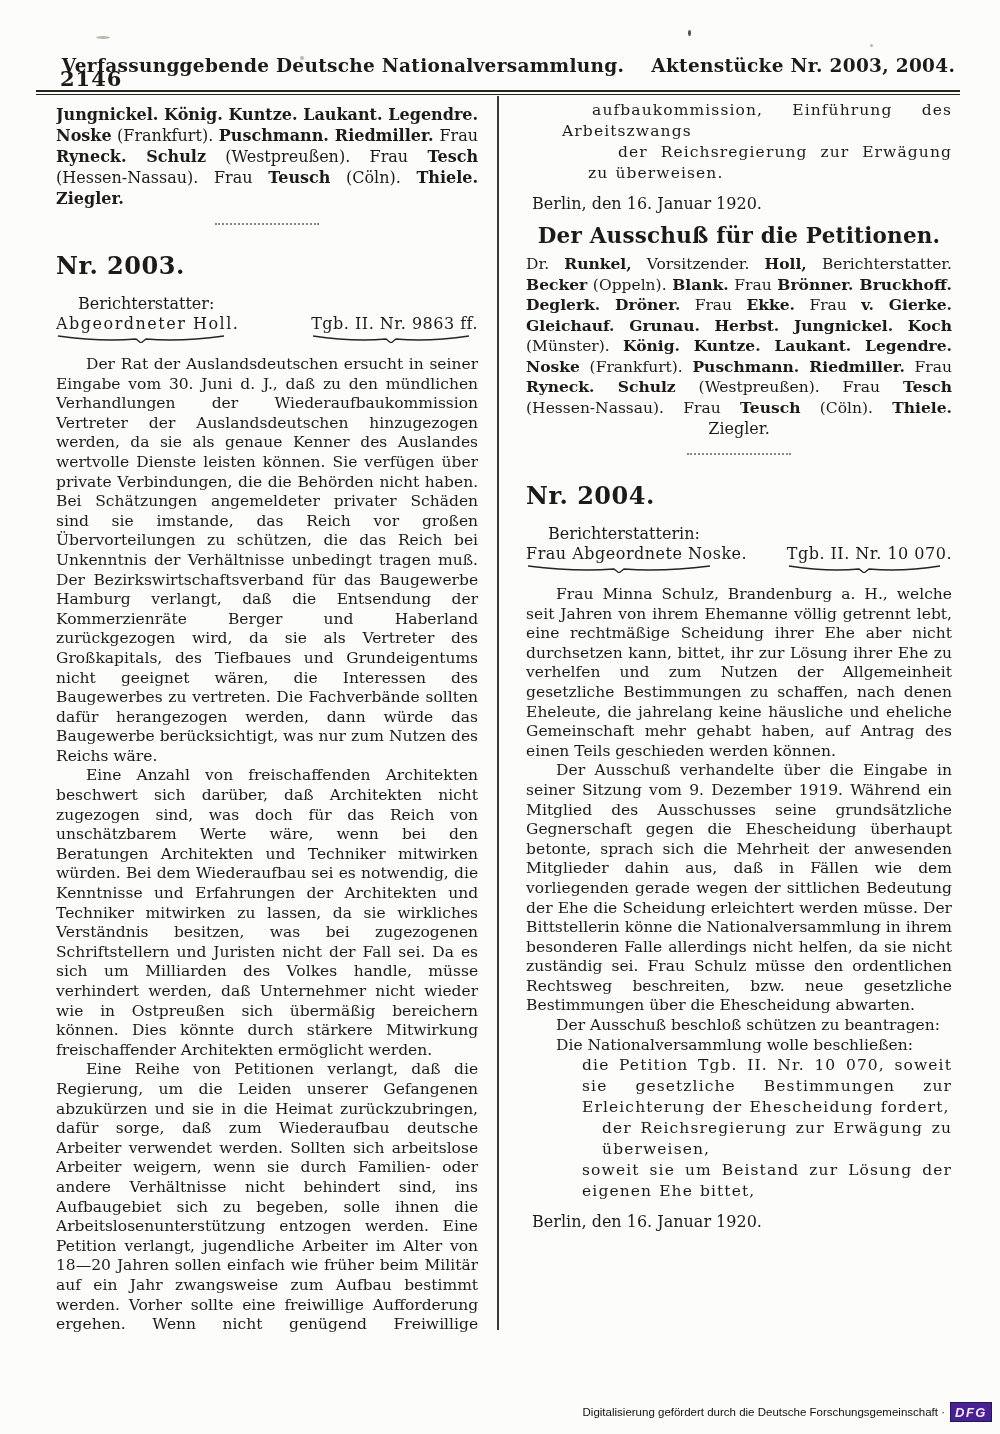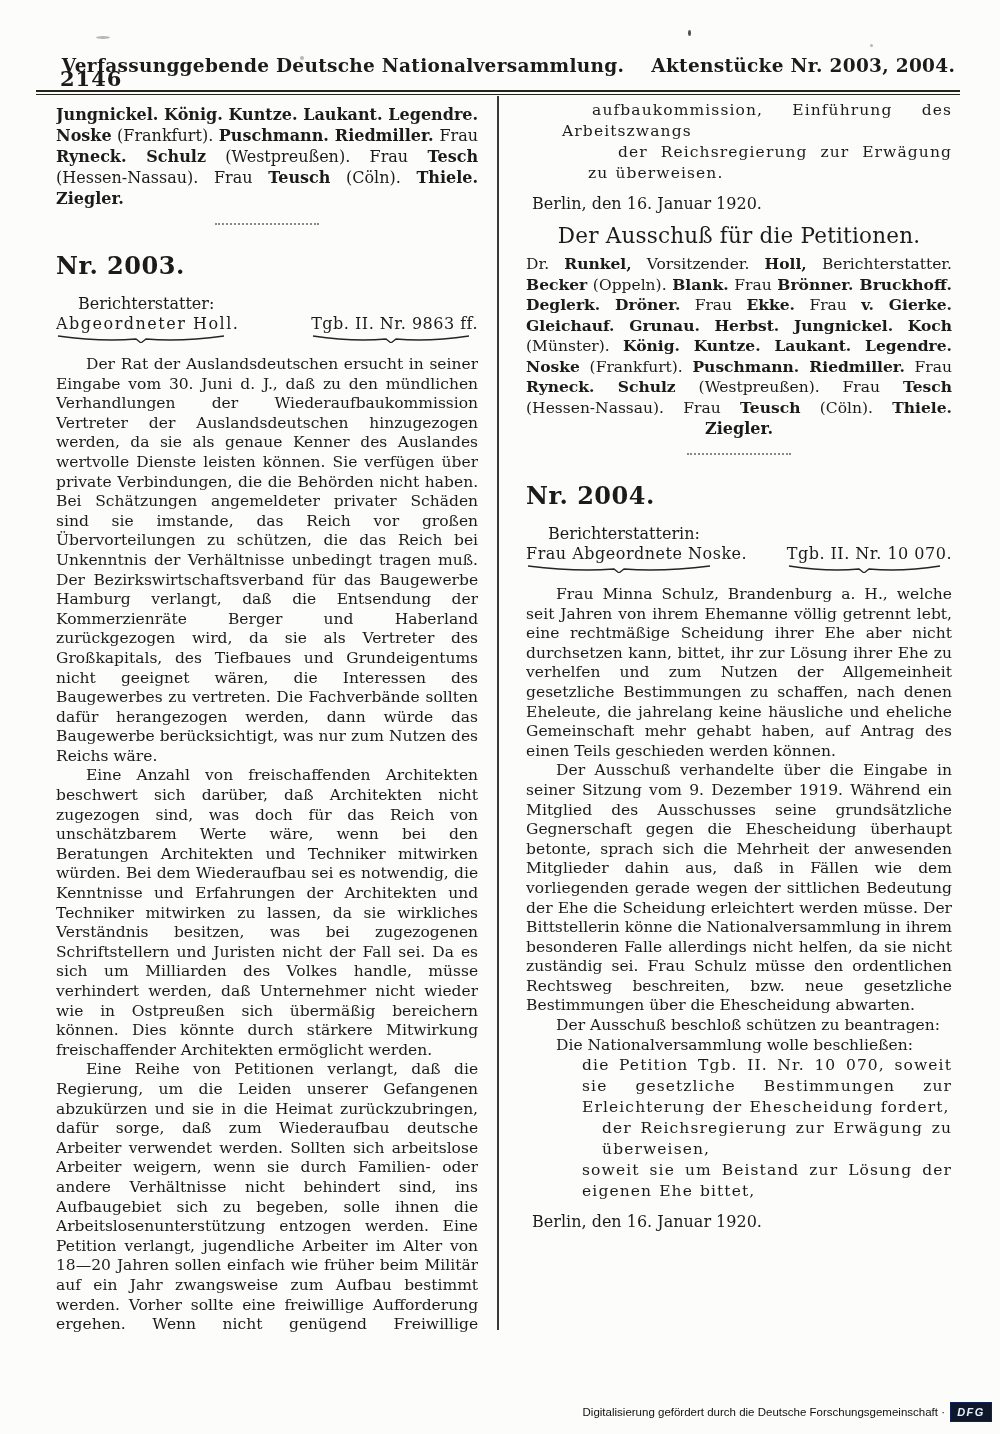--- a/index.html
+++ b/index.html
@@ -36,27 +36,27 @@
   .rep-label{padding-left:22px;}
   .brace{display:block;margin-top:1px;}
   .ref{letter-spacing:.5px;}
   .lead{text-indent:28px;margin-top:2px;}
   .motion-lead{padding-left:30px;text-indent:0!important;}
   .motion-block{padding-left:56px;text-indent:0!important;letter-spacing:1.1px;word-spacing:1px;line-height:21px;}
   .motion-block2{padding-left:76px;text-indent:0!important;letter-spacing:1.1px;word-spacing:1px;line-height:21px;}
   .cont-block{padding-left:36px;text-indent:0;letter-spacing:1.1px;word-spacing:1px;line-height:21px;text-align:justify;}
   .cont-block2{padding-left:62px;letter-spacing:1.1px;word-spacing:1px;line-height:21px;}
   .dateline{font-size:16px;margin:10px 0 2px 6px;}
-  .cheading{text-align:center;font-size:21.5px;font-weight:400;margin:10px 0 6px 0;letter-spacing:.2px;}
+  .cheading{text-align:center;font-size:21.5px;font-weight:700;margin:10px 0 6px 0;letter-spacing:.2px;}
   .committee{font-size:15.5px;line-height:20.5px;text-align:justify;text-align-last:justify;}
-  .committee-last{text-align:center;font-weight:bold;font-size:16px;line-height:21px;}
+  .committee-last{text-align:center;font-weight:normal;font-size:16px;line-height:21px;}
   
   .footer{position:absolute;right:8px;bottom:12px;display:flex;align-items:center;font-family:"Liberation Sans",sans-serif;}
   .credit{font-size:11.5px;font-weight:normal;color:#111;margin-right:5px;}
-  .dfg-box{width:40px;height:18px;background:#0f172a;color:#e8f0ff;font-size:11px;font-weight:bold;letter-spacing:1.5px;display:flex;align-items:center;justify-content:center;font-style:italic;border:1px solid #0e2258;}
+  .dfg-box{width:40px;height:18px;background:#4c1d95;color:#e8f0ff;font-size:13px;font-weight:bold;letter-spacing:1.5px;display:flex;align-items:center;justify-content:center;font-style:italic;border:1px solid #0e2258;}
   
   .speck{position:absolute;background:#b9b7ae;border-radius:50%;}
 </style>
 </head>
 <body>
 
 <div class="page">
 
   <div class="speck" style="left:96px;top:36px;width:14px;height:3px;"></div>
   <div class="speck" style="left:300px;top:56px;width:4px;height:4px;"></div>

